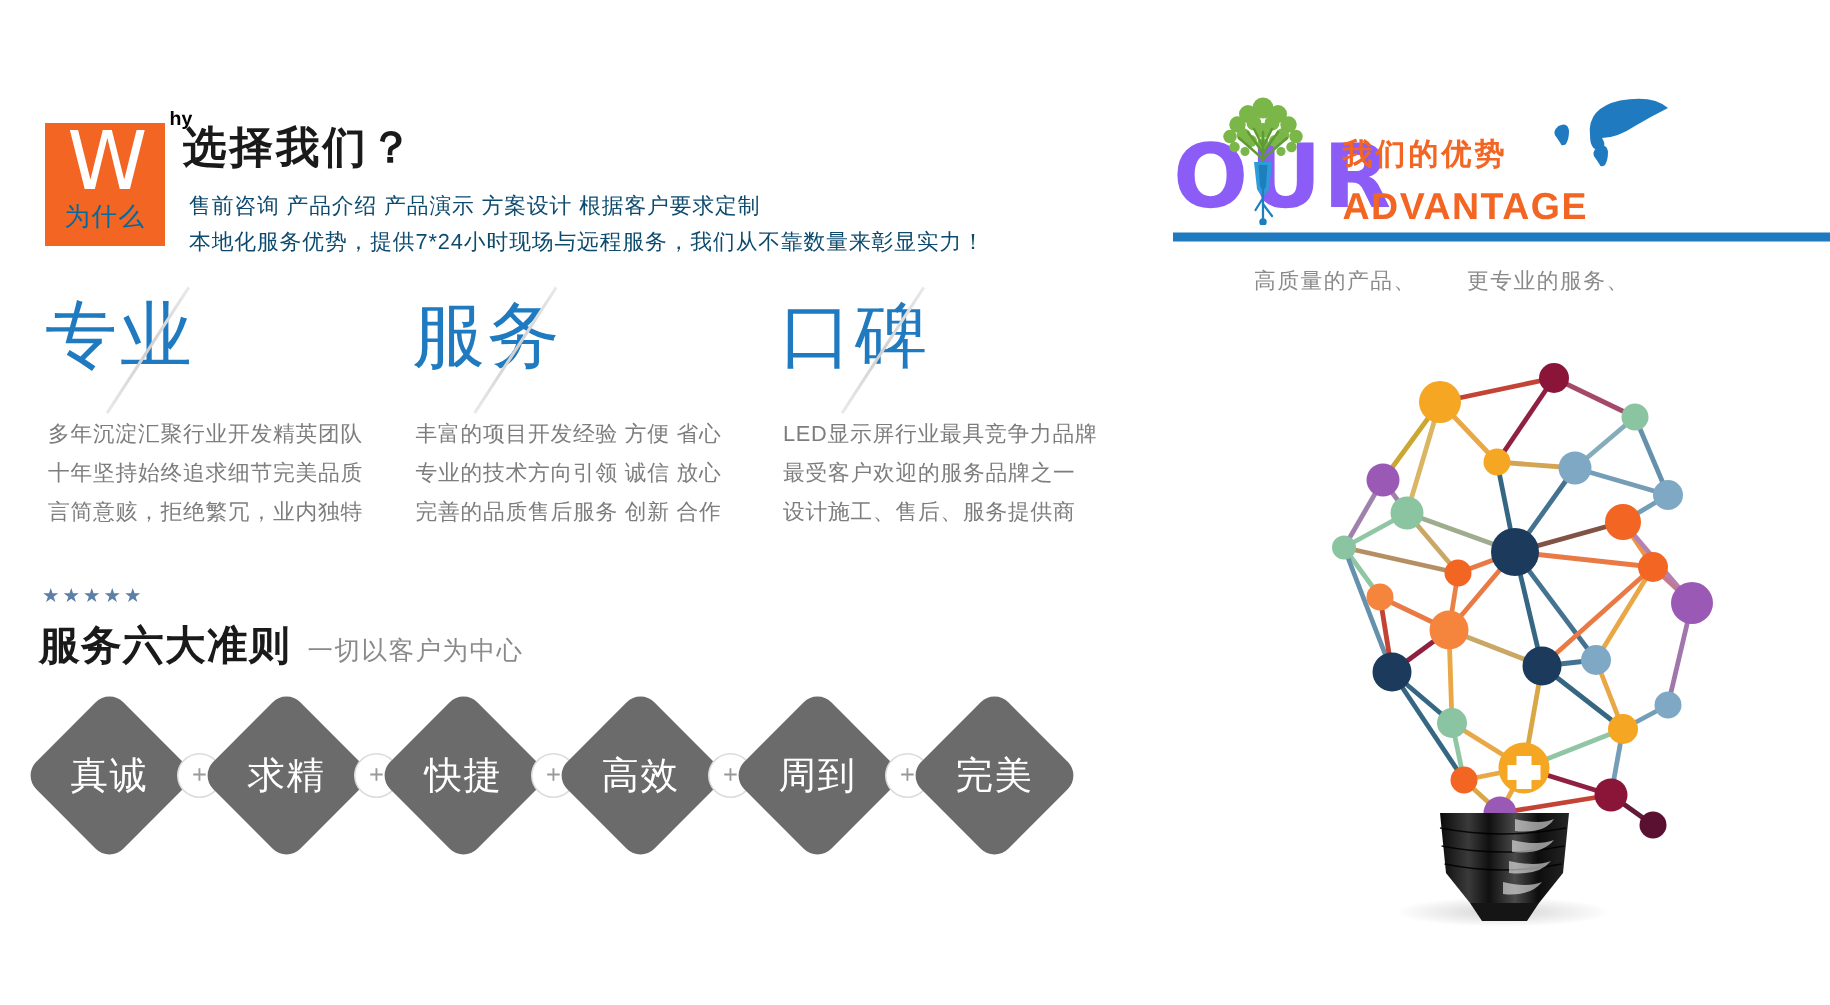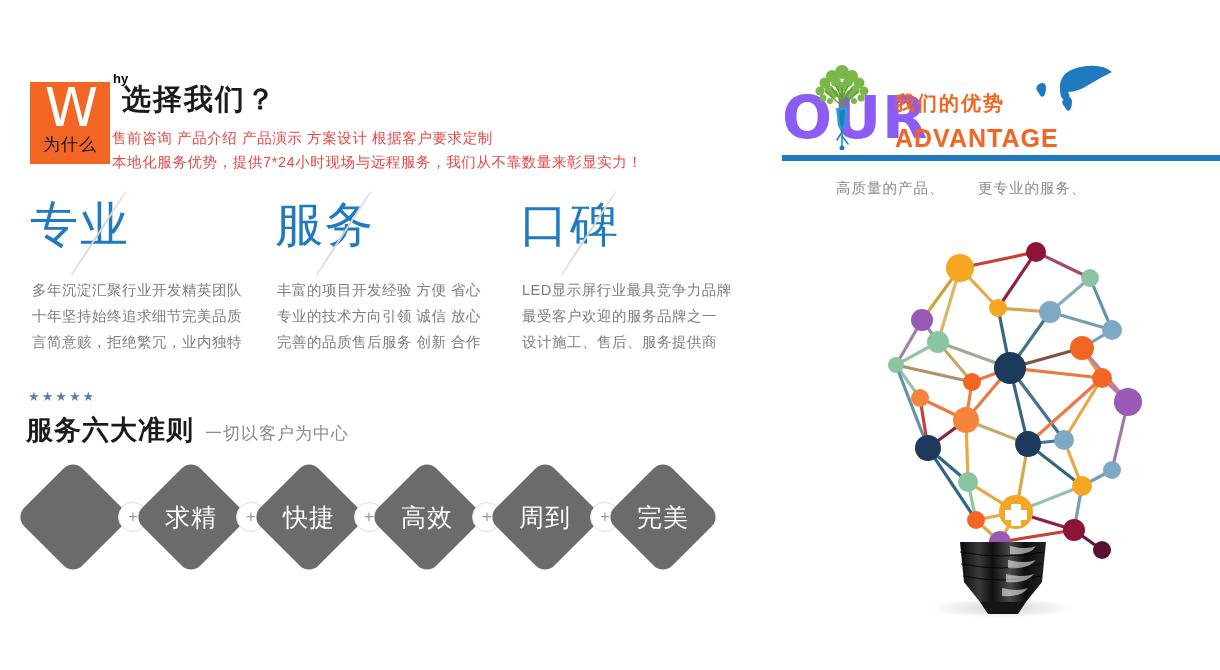--- a/index.html
+++ b/index.html
@@ -26,34 +26,34 @@
     color:#ffffff; font-size:54px; line-height:52px; font-weight:400;
     text-align:center; letter-spacing:-3px;
     font-family:"DejaVu Sans",sans-serif;
   }
   .why-hy {
     position:absolute; left:63px; top:0px;
     color:#000000; font-size:13px; font-weight:700; line-height:13px;margin-left:20px;
   }
   .why-cn {
     position:absolute; left:0; top:62px; width:80px;
-    color:#0f172a; font-size:17px; line-height:22px; text-align:center;
+    color:#0369a1; font-size:17px; line-height:22px; text-align:center;
     letter-spacing:1px;
     font-family:Liberation Serif, serif;
   }
 
   
   .headline {
     position:absolute; left:122px; top:82px;
     font-size:29px; font-weight:700; color:#1a1a1a; letter-spacing:2px;
     line-height:34px;
   }
   .sub-line {
-    position:absolute; left:112px;
-    font-size:14.5px; color:#ef4444; letter-spacing:0.6px; line-height:20px;
+    position:absolute; left:126px;
+    font-size:14.5px; color:#0c4a6e; letter-spacing:0.6px; line-height:20px;
     white-space:nowrap;
   }
   .sub-line-1 { top:128px; }
   .sub-line-2 { top:152px; }
 
   
   .features { position:absolute; left:0; top:195px; width:770px; height:170px; }
   .feature { position:absolute; top:0; width:250px; }
   .f1 { left:30px; }
   .f2 { left:275px; }
@@ -207,20 +207,21 @@
     </div>
 
     <div class="stars">★★★★★</div>
     <div class="principles-title">服务六大准则</div>
     <div class="principles-sub">一切以客户为中心</div>
 
     <div class="diamond-row">
 
       <div class="diamond-item" style="left:0px;">
         <div class="diamond-shape"></div>
+        <div class="diamond-label">真诚</div>
       </div>
       <div class="plus-node" style="left:96px;">+</div>
 
       <div class="diamond-item" style="left:118px;">
         <div class="diamond-shape"></div>
         <div class="diamond-label">求精</div>
       </div>
       <div class="plus-node" style="left:214px;">+</div>
 
       <div class="diamond-item" style="left:236px;">

